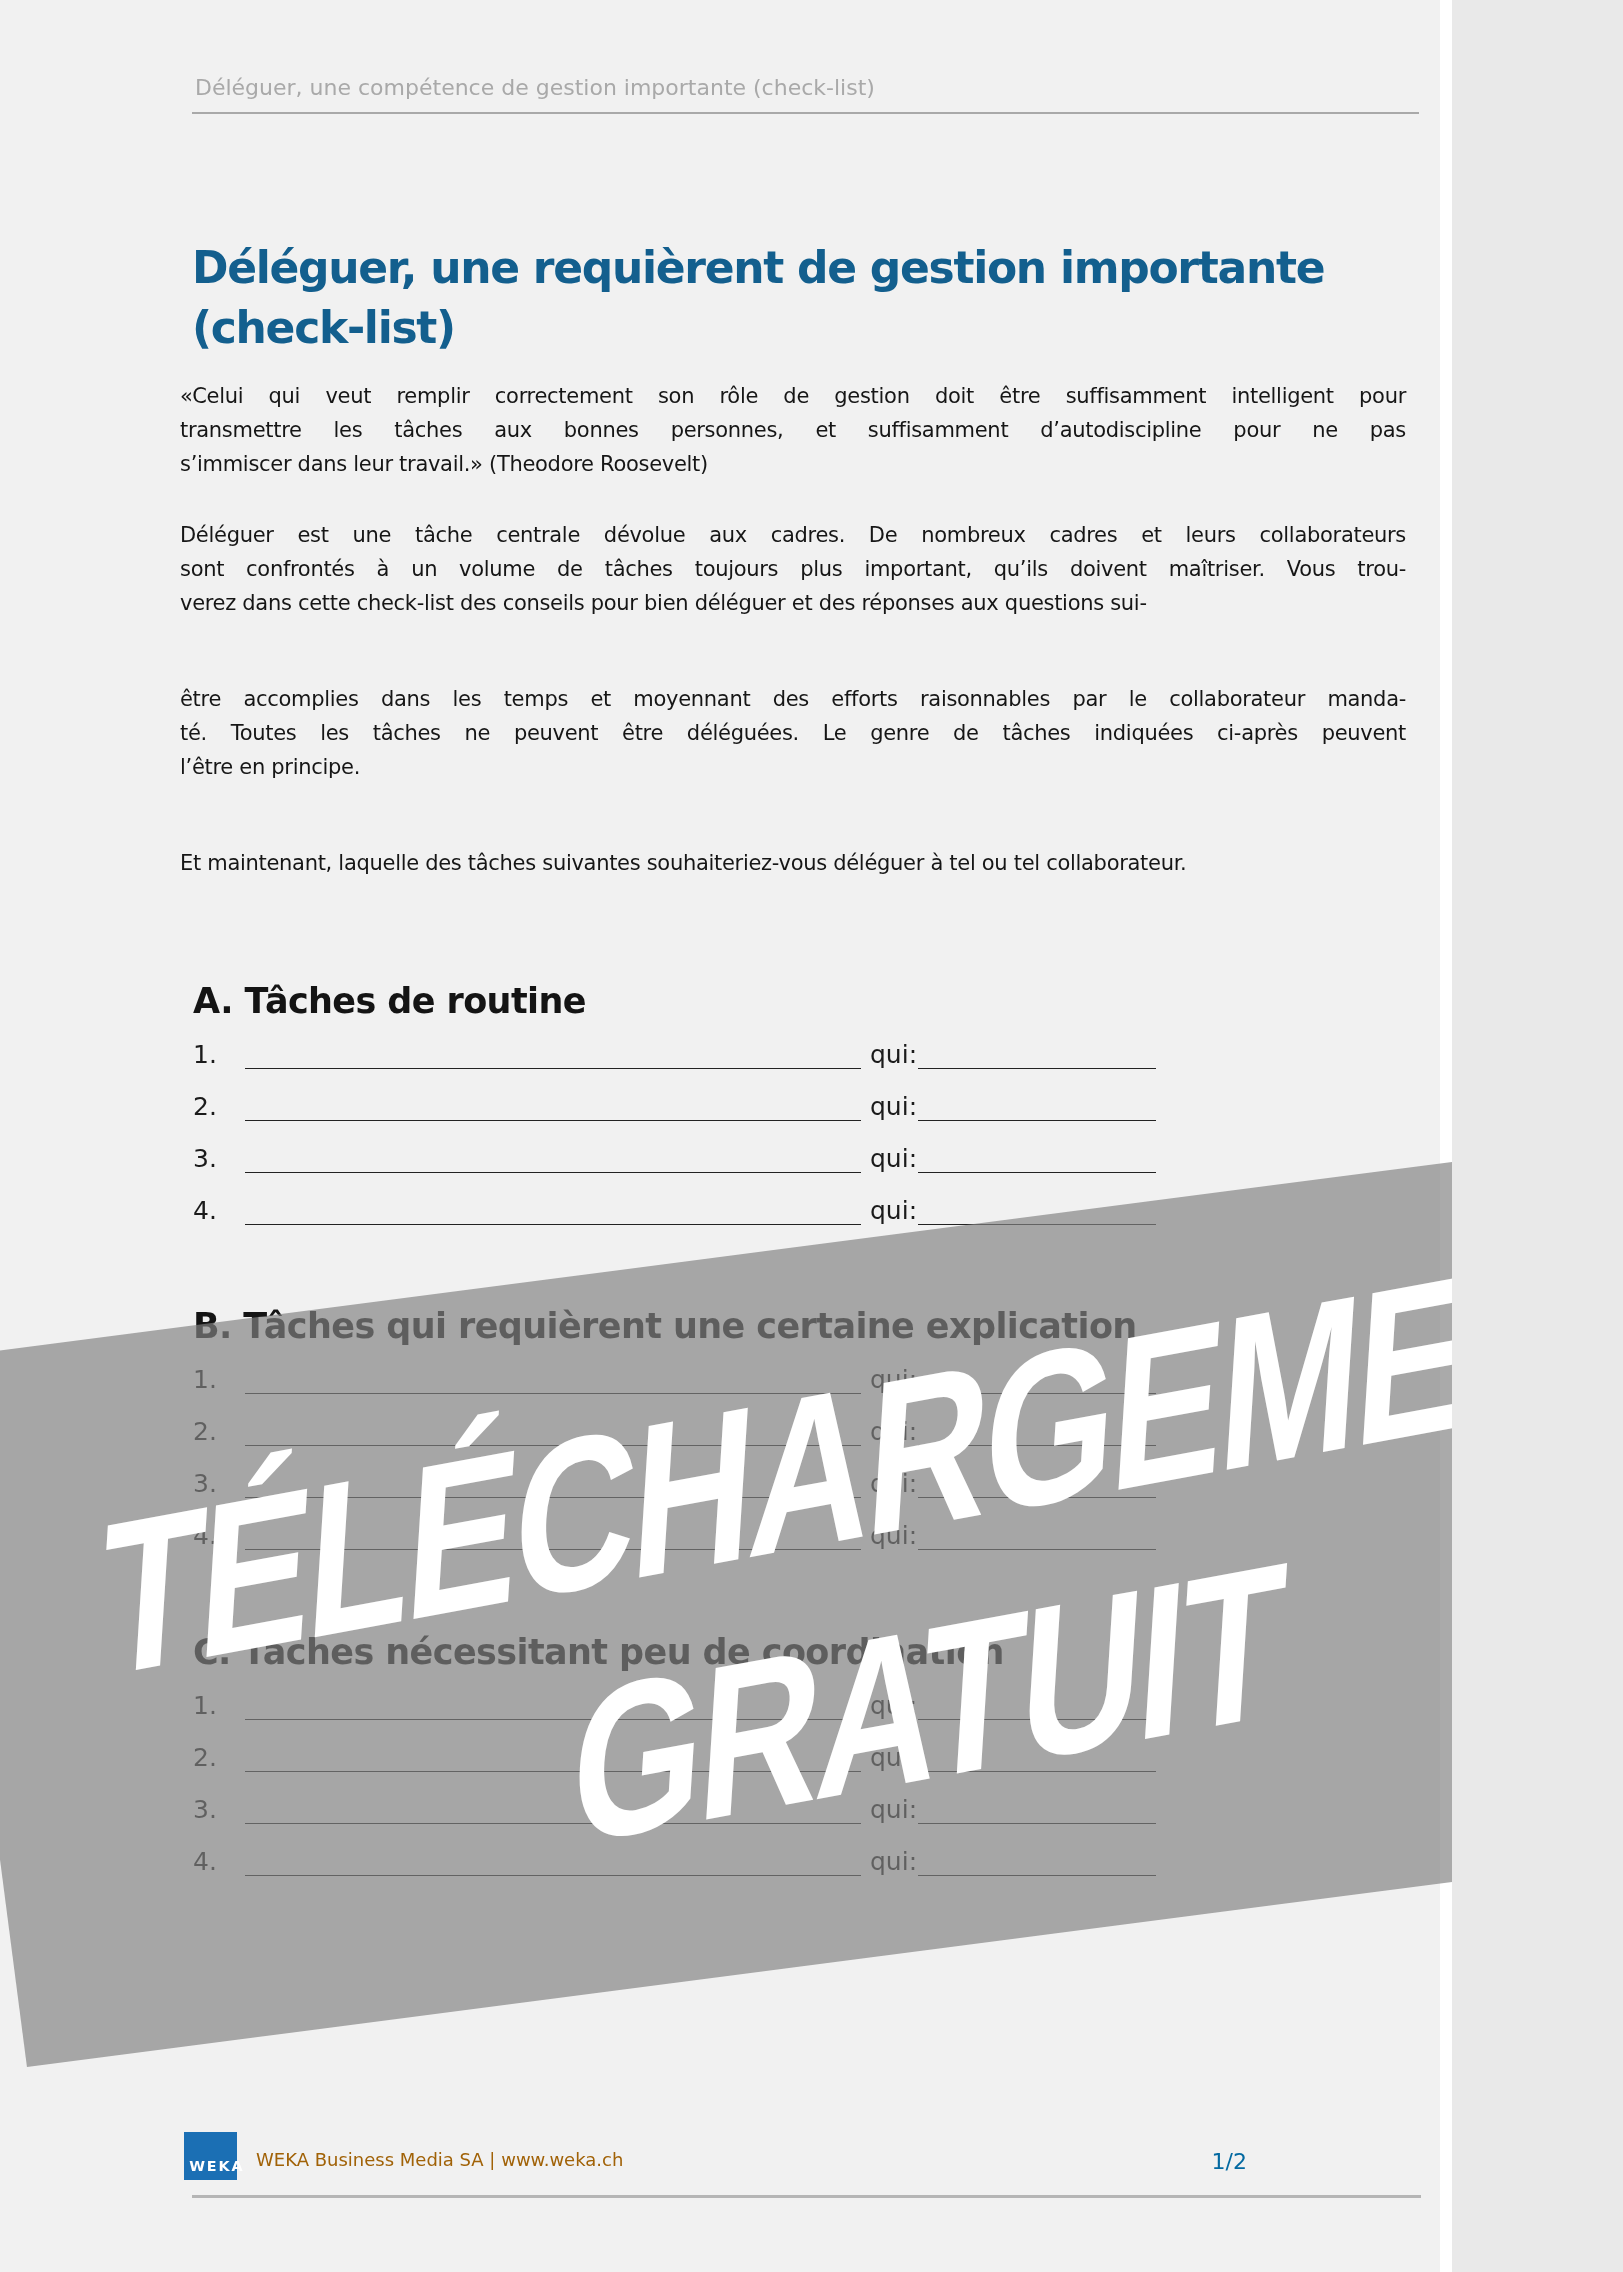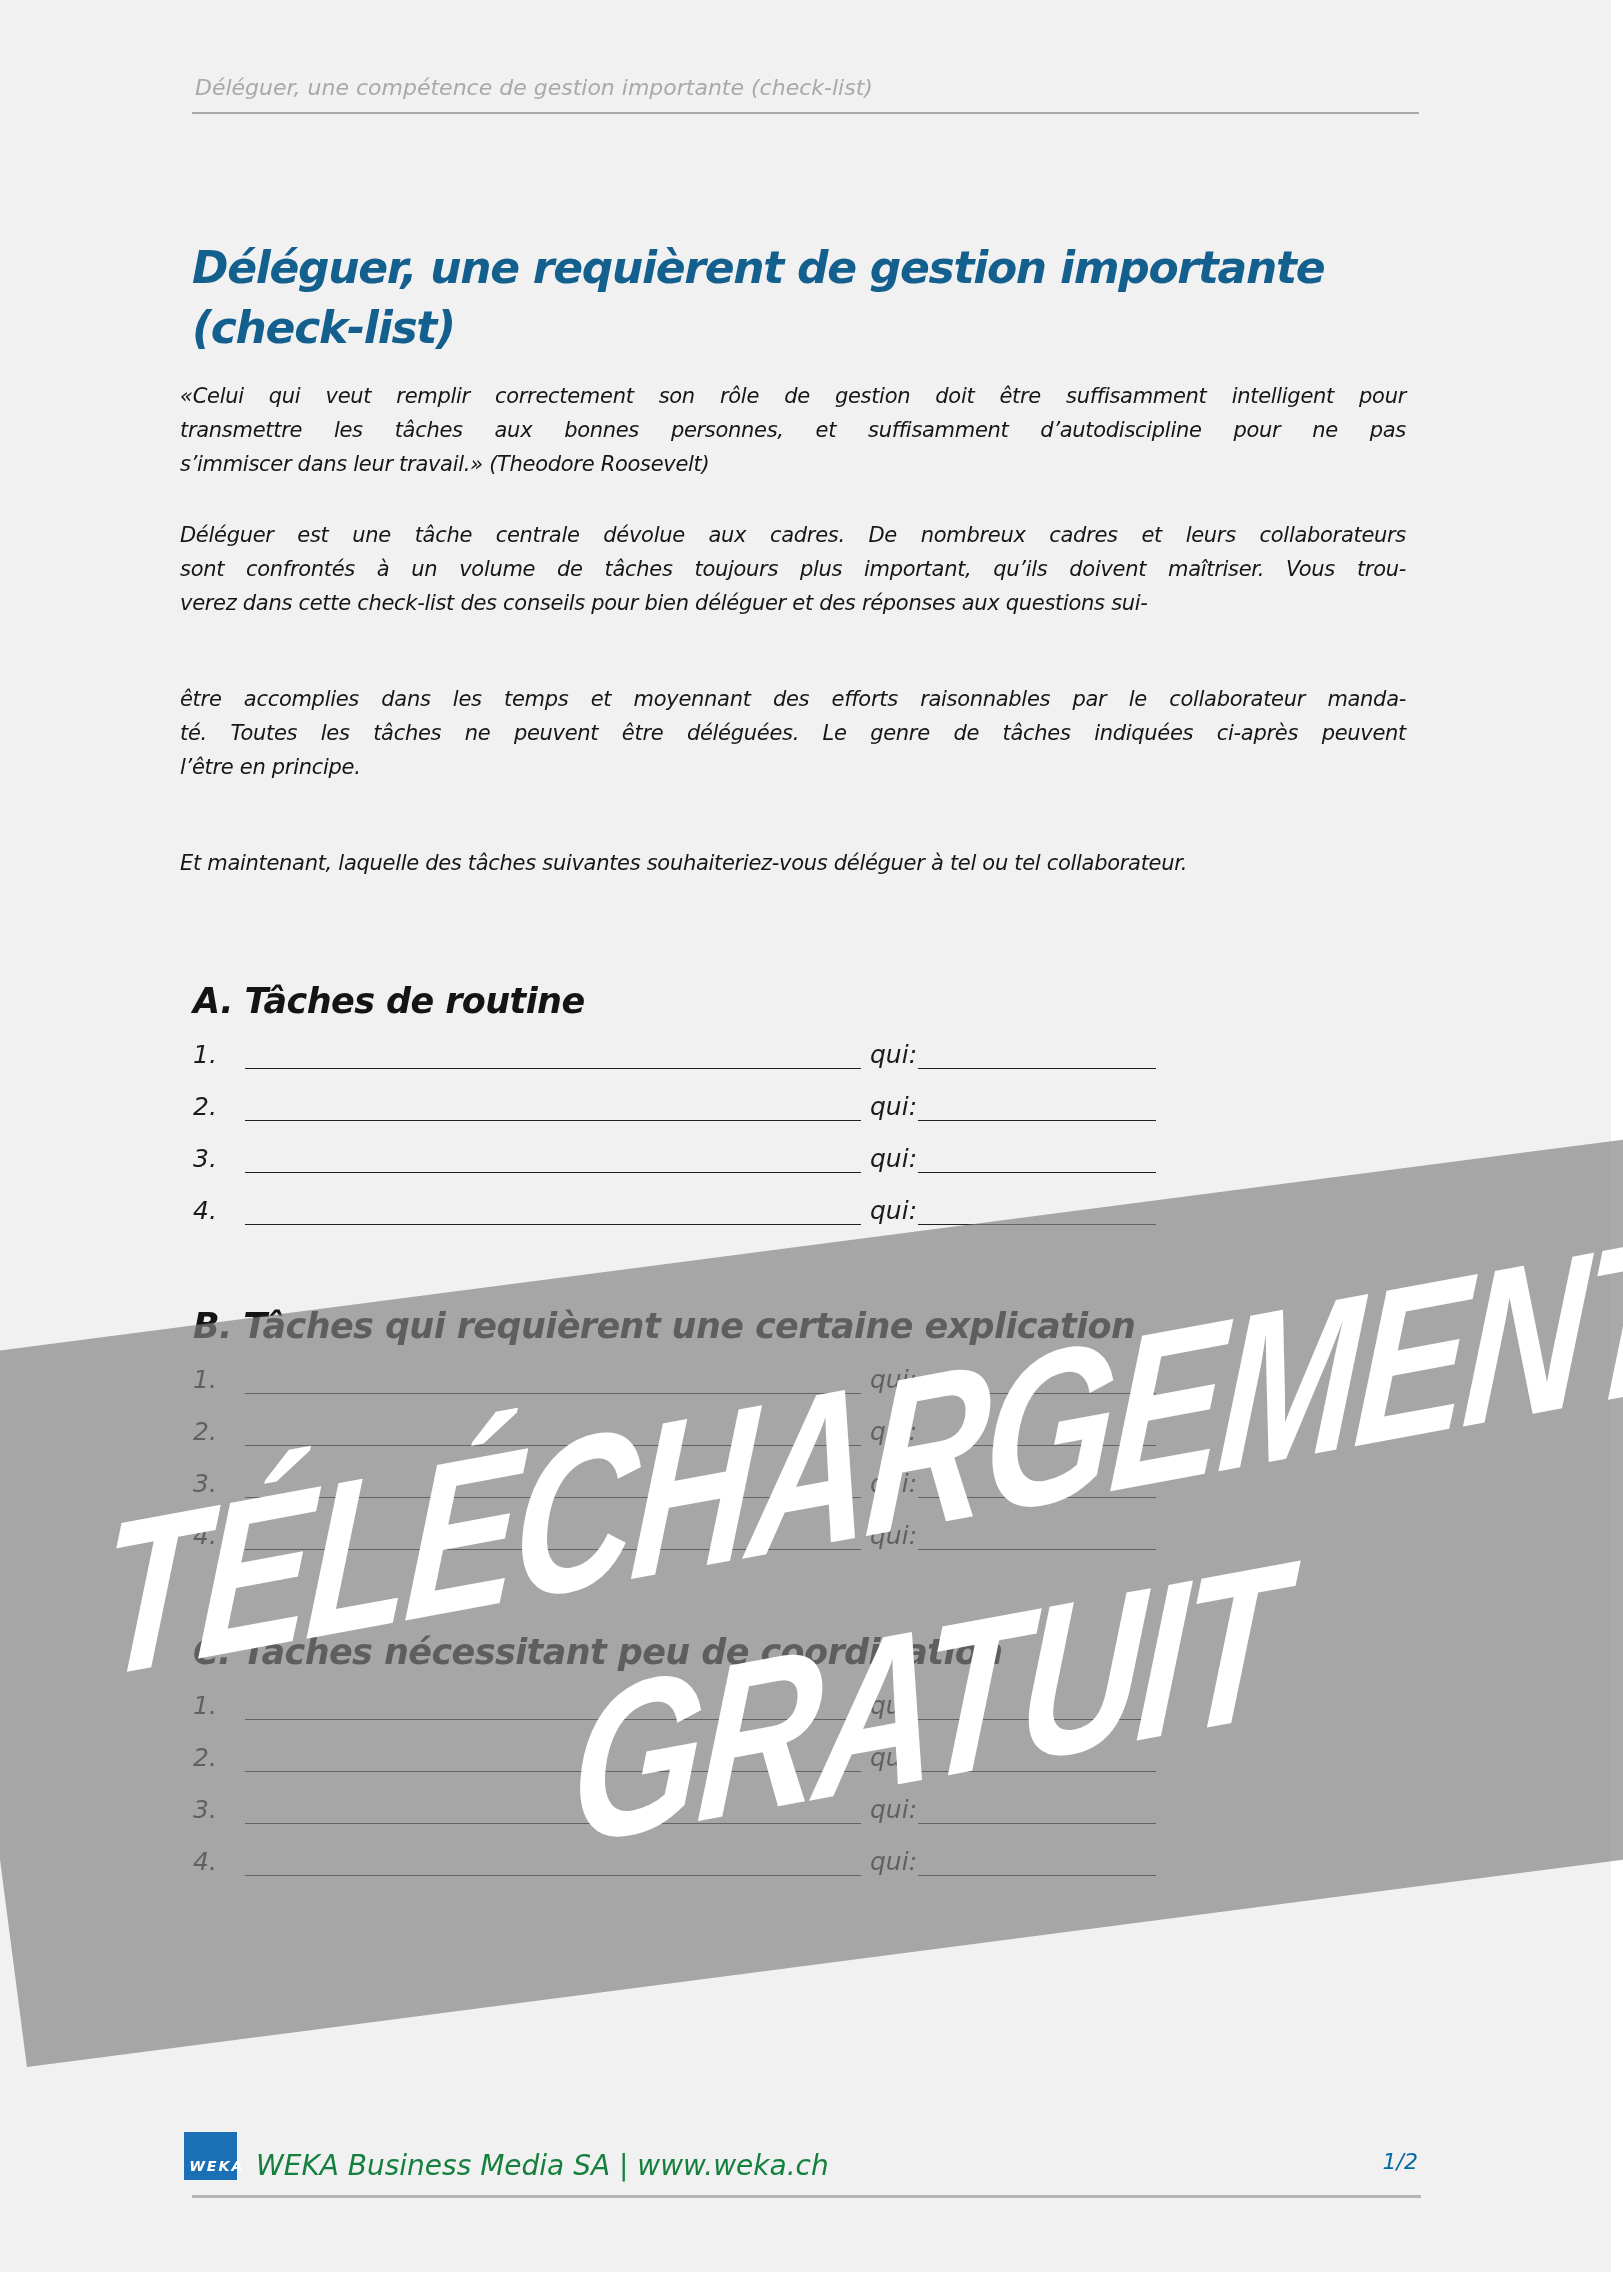--- a/index.html
+++ b/index.html
@@ -1,17 +1,17 @@
 <!DOCTYPE html>
 <html style="--title-color: #135f8e; --logo-blue: #1b6fb4; --band-color: rgba(129,129,129,0.68); --page-bg: #f1f1f1;font-size:10.4px"><head>
 <meta charset="utf-8">
 <style>
   html,body{margin:0;padding:0;background:#e9e9e9;}
-  .page{position:relative;width:1623px;height:2273px;background:var(--page-bg,#f1f1f1);
-        overflow:hidden;font-family:"DejaVu Sans",sans-serif;color:#161616;font-style:italic;}
+  .page{position:relative;width:1452px;height:2273px;background:var(--page-bg,#f1f1f1);
+        overflow:hidden;font-family:"DejaVu Sans",sans-serif;color:#161616;}
   .right-strip{position:absolute;right:0;top:0;width:12.3px;height:100%;background:#ffffff;z-index:1;}
 
   .running-header{position:absolute;left:195px;top:75px;font-size:22px;color:#a9a9a9;
         white-space:nowrap;z-index:2;}
   .header-rule{position:absolute;left:192px;top:112px;width:1227px;height:1.9px;background:#a9a9a9;z-index:2;}
 
   .doc-title{position:absolute;left:192px;top:238px;font-weight:bold;font-size:44px;line-height:60px;
         letter-spacing:-1.3px;color:var(--title-color,#135f8e);z-index:2;white-space:nowrap;}
 
   .para{position:absolute;left:180px;width:1226px;font-size:21px;line-height:34px;
@@ -39,21 +39,21 @@
   .wm{display:flex;flex-direction:column;align-items:center;
         transform:rotate(-3deg) skewX(-14deg);color:#ffffff;
         font-family:"Liberation Sans",sans-serif;font-weight:bold;}
   .wm-line1{font-size:214px;line-height:227px;letter-spacing:-5.2px;transform:scaleX(0.8);white-space:nowrap;}
   .wm-line2{font-size:214px;line-height:273px;letter-spacing:-5.2px;transform:scaleX(0.8) translateX(65px);white-space:nowrap;}
 
   .footer-logo{position:absolute;left:184px;top:2132px;width:53px;height:48px;
         background:var(--logo-blue,#1b6fb4);z-index:2;text-align:center;}
   .footer-logo span{position:absolute;left:5.2px;bottom:6.5px;color:#ffffff;font-weight:bold;
         font-size:14.3px;letter-spacing:1.9px;}
-  .footer-text{position:absolute;left:256px;top:2149px;font-size:28px;color:#15803d;z-index:2;white-space:nowrap;}
+  .footer-text{position:absolute;left:256px;top:2149px;font-size:18px;color:#a16207;z-index:2;white-space:nowrap;}
   .footer-page{position:absolute;right:205px;top:2149px;font-size:22px;color:#0369a1;z-index:2;}
   .footer-rule{position:absolute;left:192px;top:2195px;width:1229px;height:3.2px;background:#b5b5b5;z-index:2;}
 </style>
 </head>
 <body>
 
 <div class="page">
   <div class="right-strip"></div>
 
   <div class="running-header">Déléguer, une compétence de gestion importante (check-list)</div>

